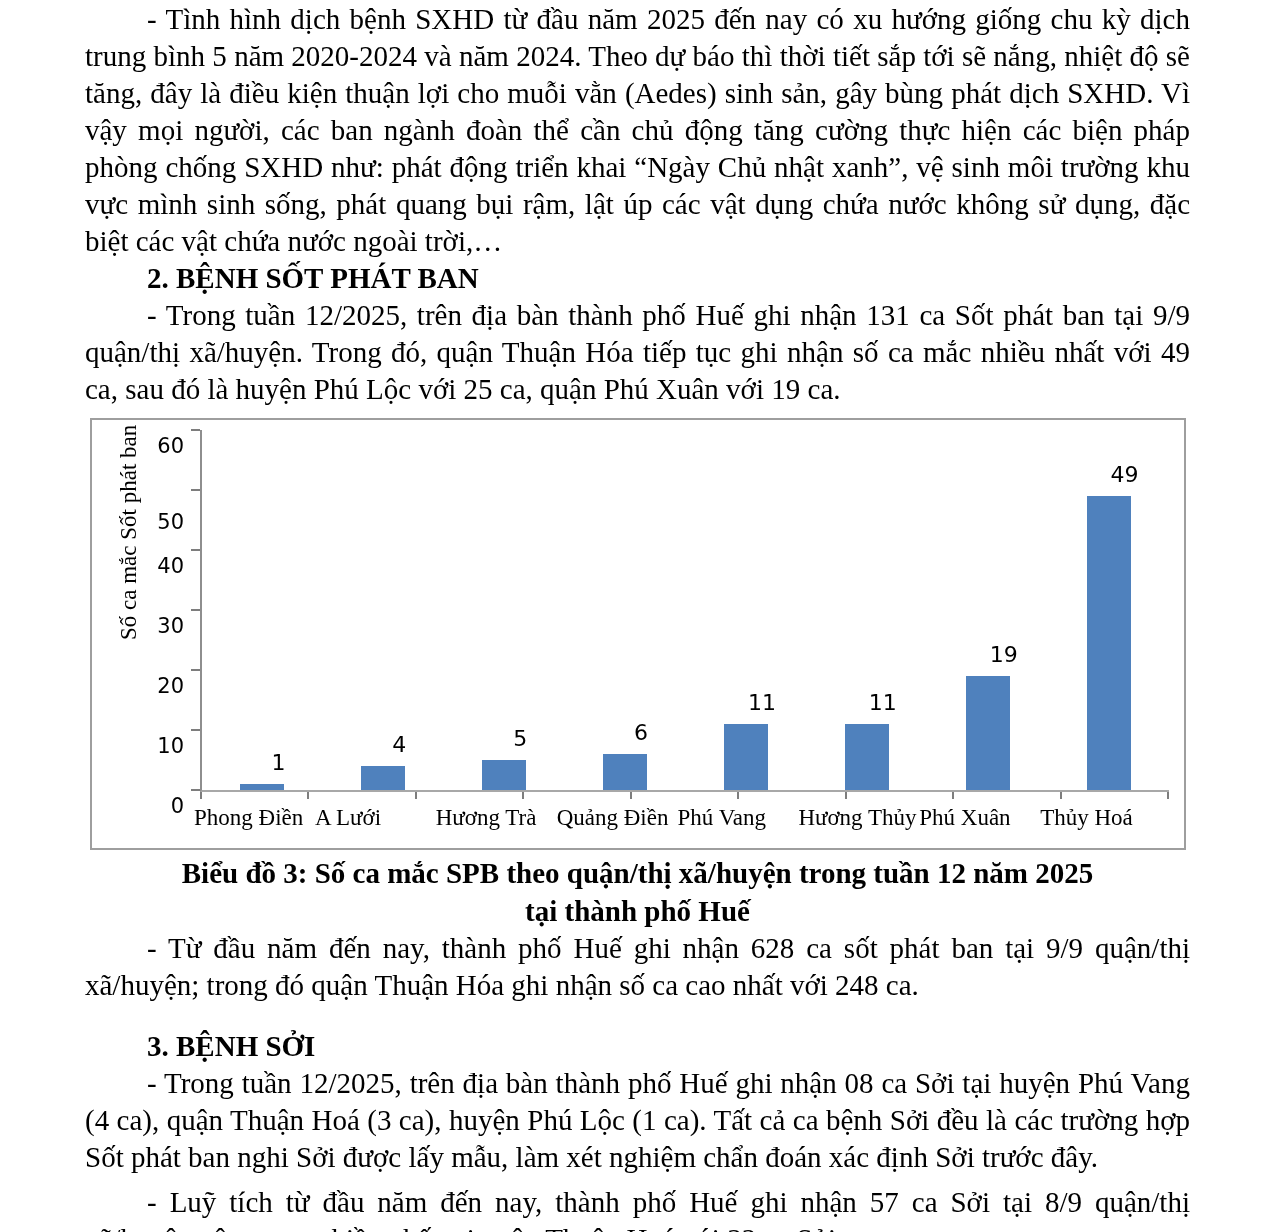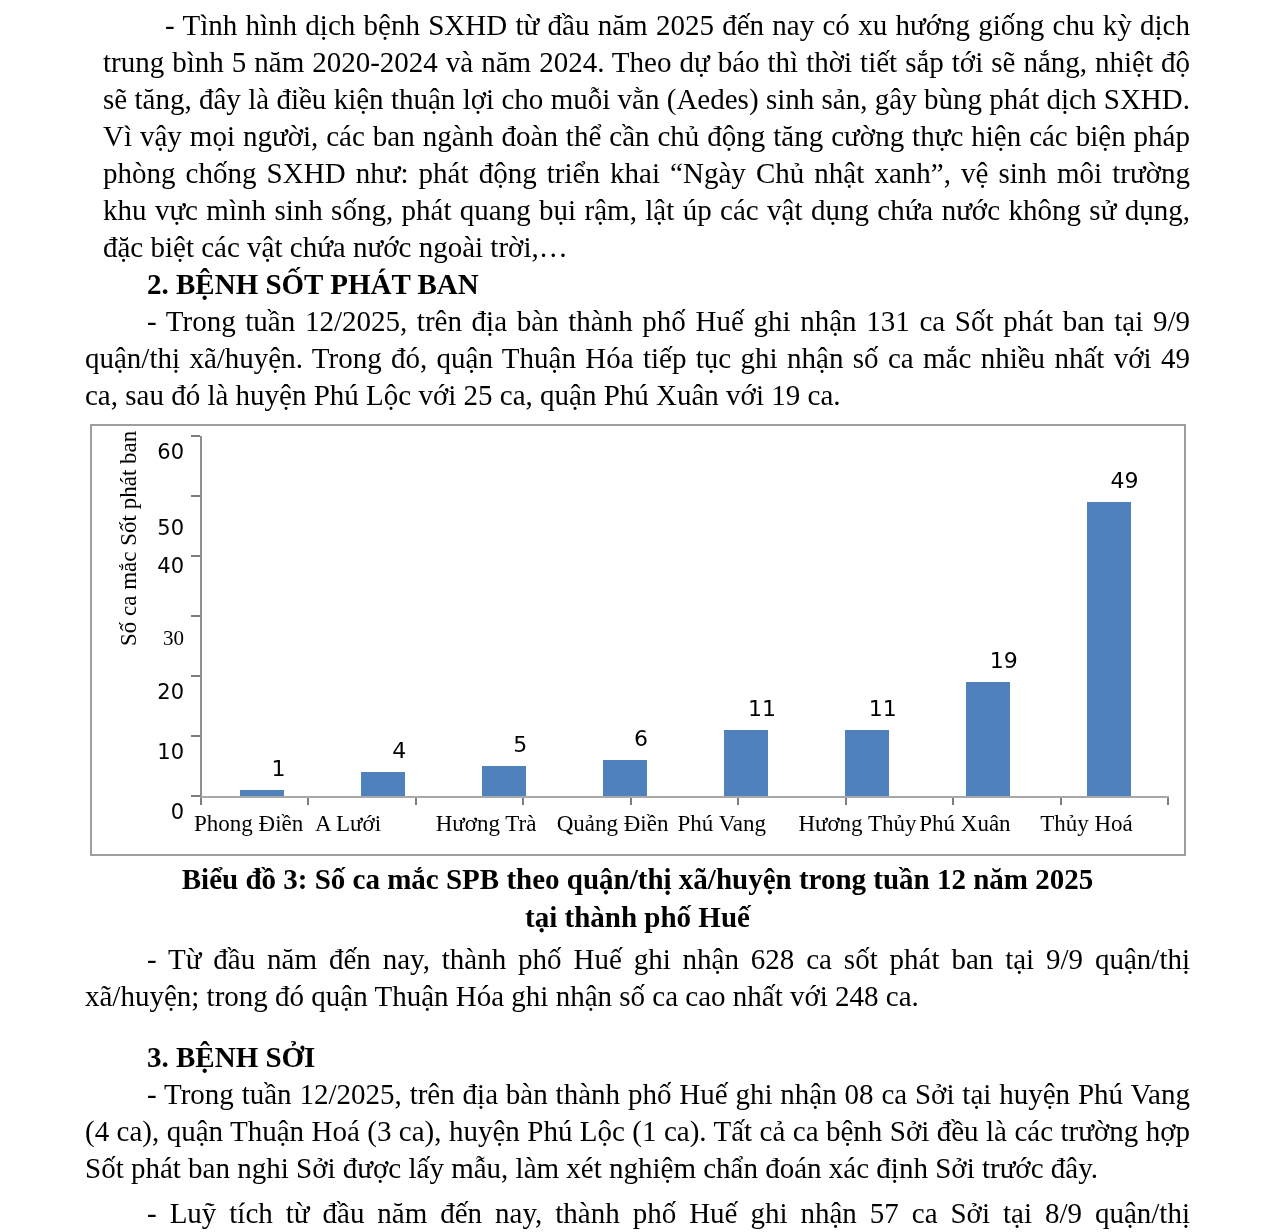--- a/index.html
+++ b/index.html
@@ -23,22 +23,22 @@
     text-align: justify;
     text-indent: 62px;
     margin: 0;
   }
   .heading {
     font-size: 29px;
     line-height: 37px;
     font-weight: bold;
     margin: 0 0 0 62px;
   }
-  .para-1 { padding-top: 7px; margin-left: 18px; }
-  .para-3 { margin-top: 5px; }
+  .para-1 { padding-top: 1px; }
+  .para-3 { }
   .heading-soi { margin-top: 24px; margin-left: 62px; }
   .para-5 { margin-top: 8px; }
 
   
   .chart-box {
     position: relative;
     box-sizing: border-box;
     width: 1096px;
     height: 432px;
     margin-top: 10px;
@@ -151,23 +151,23 @@
 
   <div class="chart-box">
     <div class="y-axis-title">Số ca mắc Sốt phát ban</div>
     <div id="yticks">
         <div class="ytick-label" style="top: 358px;">0</div>
         <div class="ytick-mark" style="top: 369px;"></div>
         <div class="ytick-label" style="top: 298px;">10</div>
         <div class="ytick-mark" style="top: 309px;"></div>
         <div class="ytick-label" style="top: 238px;">20</div>
         <div class="ytick-mark" style="top: 249px;"></div>
-        <div class="ytick-label" style="top: 184px; font-family: Liberation Serif, serif;">30</div>
+        <div class="ytick-label" style="top: 178px;">30</div>
         <div class="ytick-mark" style="top: 189px;"></div>
-        <div class="ytick-label" style="top: 112px;">40</div>
+        <div class="ytick-label" style="top: 118px;">40</div>
         <div class="ytick-mark" style="top: 129px;"></div>
         <div class="ytick-label" style="top: 74px;">50</div>
         <div class="ytick-mark" style="top: 69px;"></div>
         <div class="ytick-label" style="top: -2px;">60</div>
         <div class="ytick-mark" style="top: 9px;"></div>
       </div>
     <div id="xticks">
         <div class="xtick-mark" style="left: 108px;"></div>
         <div class="xtick-mark" style="left: 215px;"></div>
         <div class="xtick-mark" style="left: 323px;"></div>

